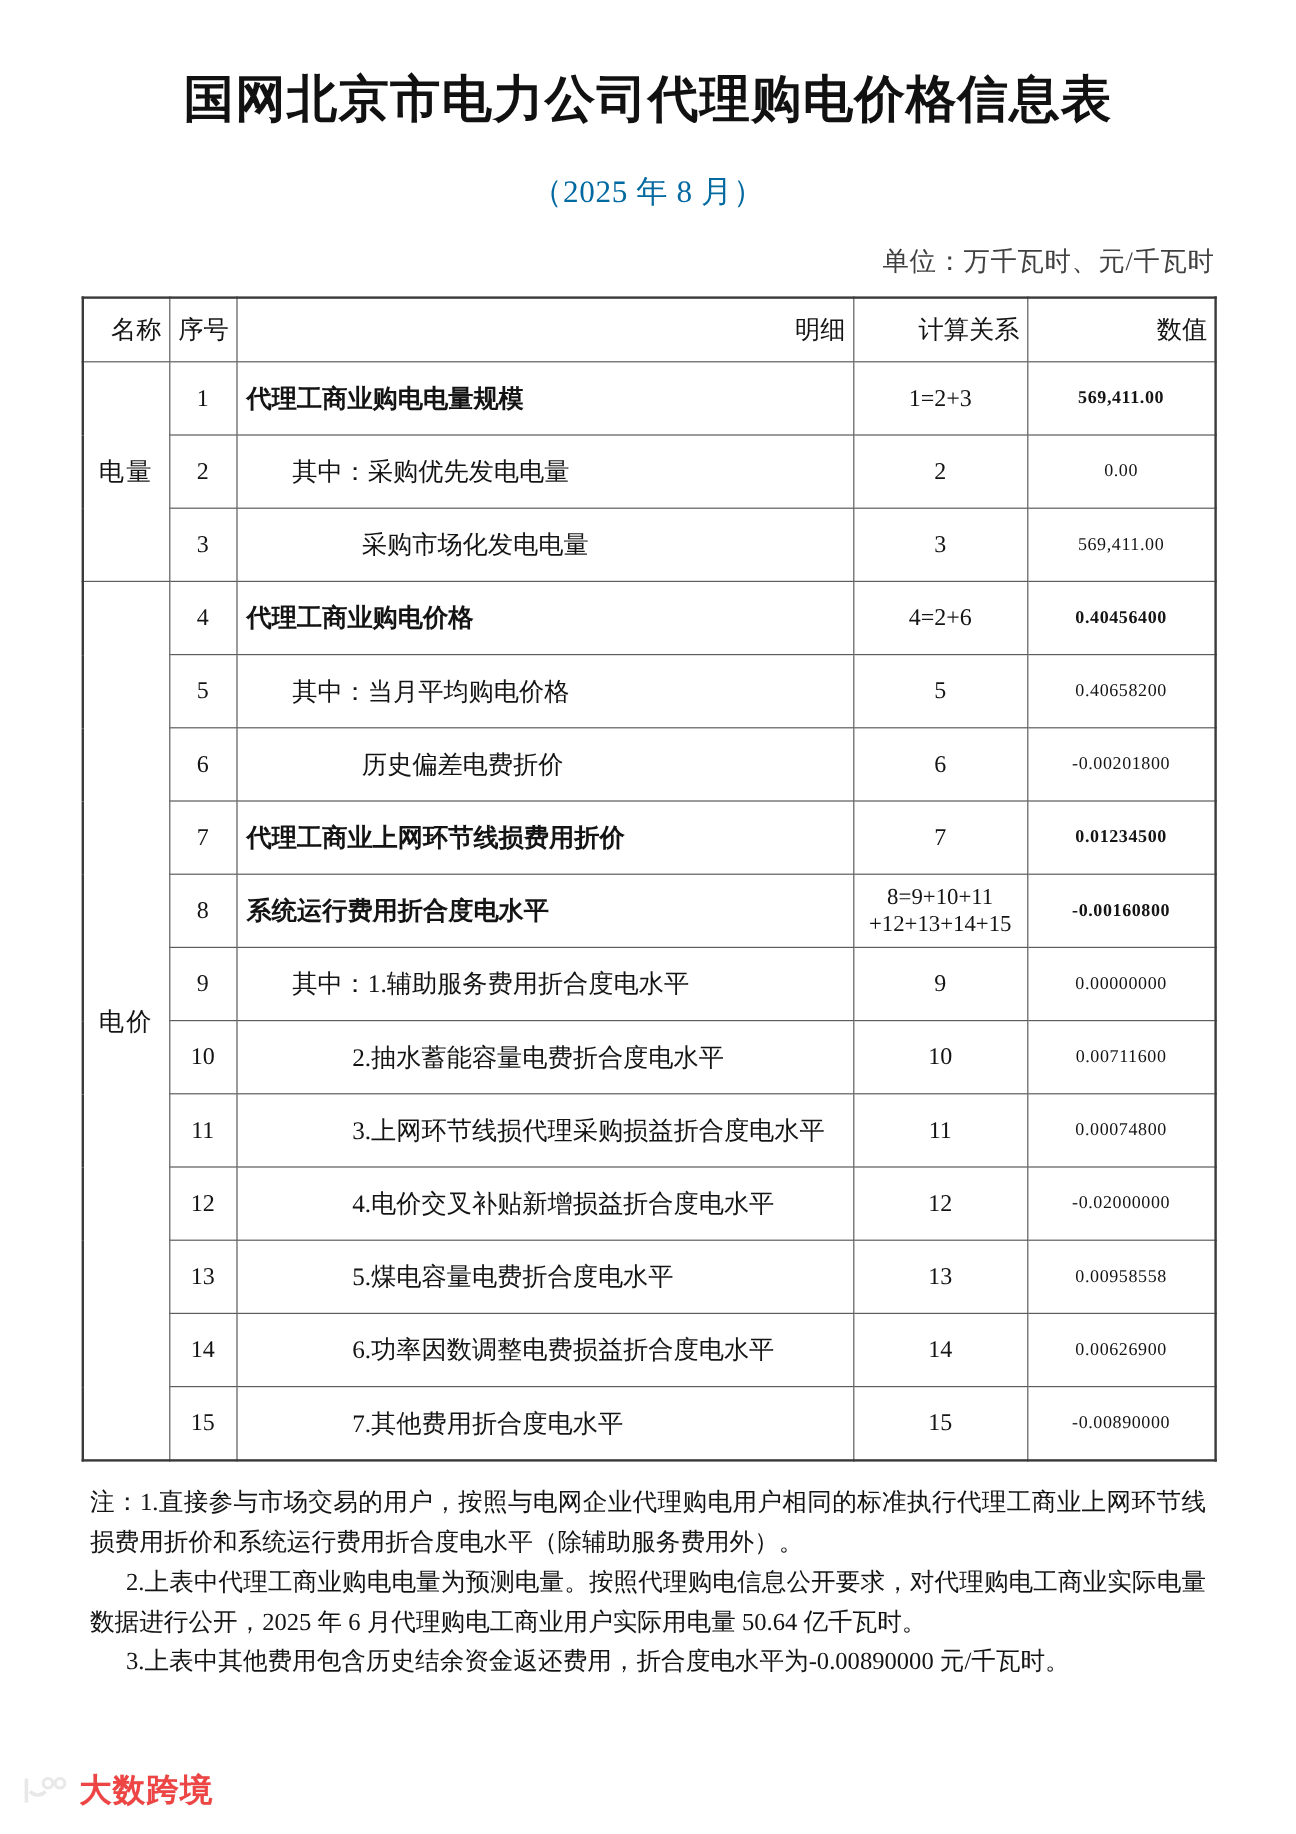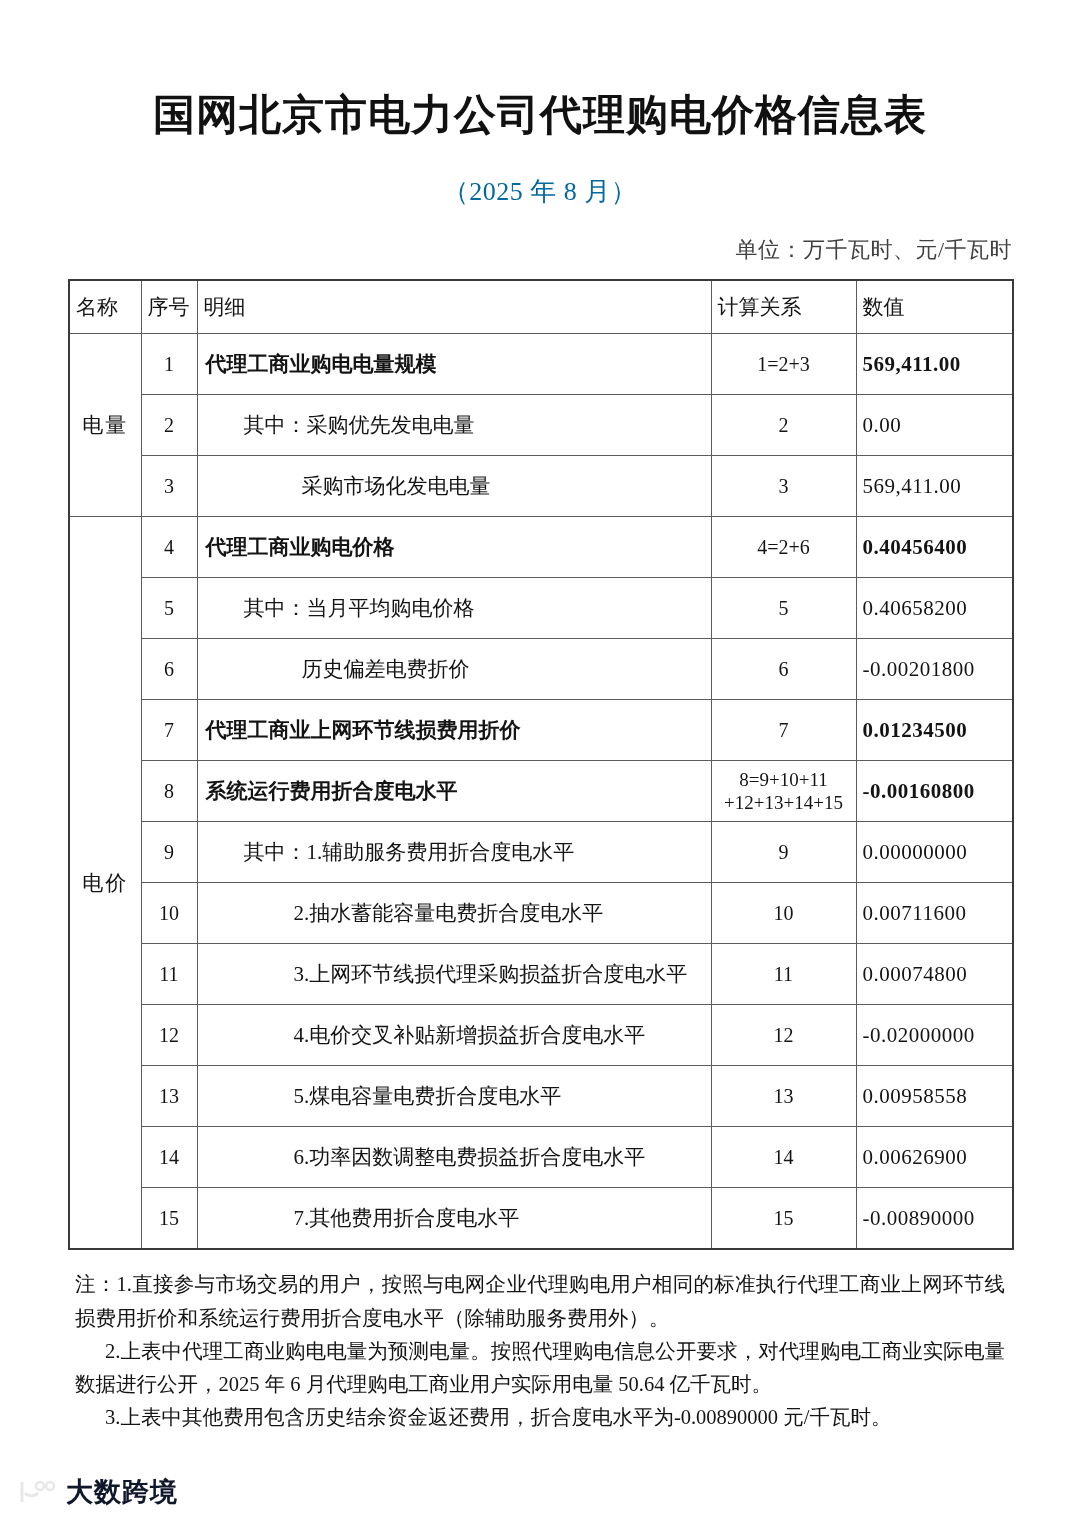--- a/index.html
+++ b/index.html
@@ -22,21 +22,21 @@
     box-sizing: border-box;
   }
 
   
   .doc-title {
     text-align: center;
     font-size: 42px;
     font-weight: bold;
     letter-spacing: 1px;
     margin: 0;
-    padding-top: 90px;
+    padding-top: 58px;
     line-height: 1.2;
     color: #111;
     font-family: "Liberation Sans", "DejaVu Sans", sans-serif;
   }
   .doc-subtitle {
     text-align: center;
     font-size: 26px;
     margin: 0;
     padding-top: 34px;
     color: #0369a1;
@@ -77,21 +77,21 @@
   }
 
   col.c-name   { width: 72px; }
   col.c-seq    { width: 56px; }
   col.c-detail { width: 514px; }
   col.c-calc   { width: 145px; }
   col.c-value  { width: 157px; }
 
   thead td {
     height: 52px;
-    text-align: left;
+    text-align: right;
     font-weight: bold;
     font-size: 21px;
     margin-top: 20px;
   }
 
   tbody td {
     height: 60px;
   }
   td.group-name {
     text-align: center;
@@ -114,21 +114,22 @@
   td.detail.lvl2 { padding-left: 104px; font-weight: normal; }
   td.detail.lvl3 { padding-left: 96px; font-weight: normal; }
 
   td.calc {
     text-align: center;
     font-size: 20px;
     line-height: 1.22;
   }
   td.calc.two-line { font-size: 19px; }
   td.value {
-    font-size: 21px;
+    text-align: center;
+    font-size: 15px;
     letter-spacing: 0.5px;
   }
   td.value.bold, td.calc.bold, td.detail.bold { font-weight: bold; }
 
   
   .notes {
     width: 930px;
     margin: 18px auto 0 auto;
     font-size: 20.5px;
     line-height: 1.62;
@@ -146,21 +147,21 @@
     bottom: 18px;
     display: flex;
     align-items: center;
     gap: 8px;
     opacity: 1;
   }
   .wm-logo { display: block; }
   .wm-text {
     font-size: 27px;
     font-weight: bold;
-    color: #0f172a;
+    color: #ef4444;
     font-family: "Liberation Sans", "DejaVu Sans", sans-serif;
     letter-spacing: 1px;
     text-shadow: 0 0 1px #e0e0e0;
   }
 </style>
 </head>
 <body>
 
 <div class="page">
 

